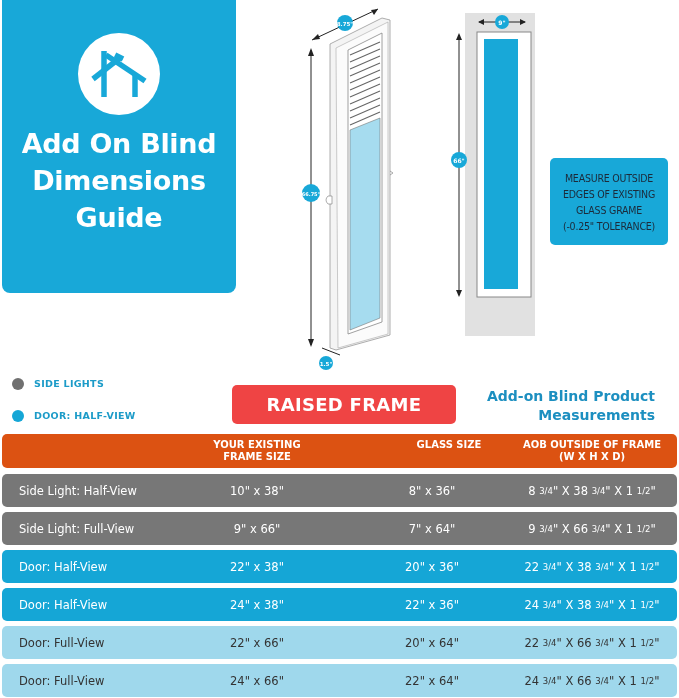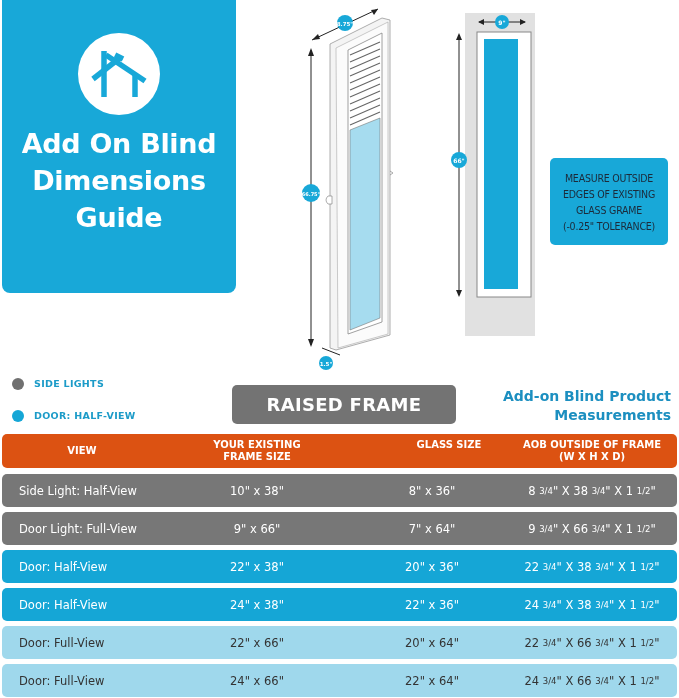--- a/index.html
+++ b/index.html
@@ -34,26 +34,26 @@
   }
 
   .legend { position: absolute; left: 12px; top: 360px; }
   .legend-title { color: #1c9bc8; font-weight: bold; font-size: 15px; letter-spacing: 0.3px; }
   .legend-item { display: flex; align-items: flex-start; margin-top: 18px; height: 14px; }
   .legend-dot { width: 12px; height: 12px; border-radius: 50%; margin-right: 10px; }
   .legend-label { color: #1c9bc8; font-weight: bold; font-size: 9.5px; letter-spacing: 0.3px; }
 
   .raised-frame {
     position: absolute; left: 232px; top: 385px; width: 224px; height: 39px;
-    background: #737373; border-radius: 5px; color: #ffffff;
+    background: #ef4444; border-radius: 5px; color: #ffffff;
     display: flex; align-items: center; justify-content: center;
     font-weight: bold; font-size: 18px; letter-spacing: 0.3px;
   }
   .product-title {
-    position: absolute; right: 8px; top: 387px; text-align: right;
+    position: absolute; right: 24px; top: 387px; text-align: right;
     color: #1c8fc0; font-size: 14px; line-height: 19px; font-weight: bold;
   }
 
   .table-header {
     position: absolute; left: 2px; top: 434px; width: 675px; height: 34px;
     background: #dc5212; border-radius: 5px; color: #ffffff;
     font-weight: bold; font-size: 10px; line-height: 12px;
   }
   .th { position: absolute; top: 0; height: 34px; display: flex; flex-direction: column; align-items: center; justify-content: center; text-align: center; }
   .th-view { left: 50px; width: 60px; }
@@ -185,23 +185,20 @@
 </div>
 
 <div class="raised-frame">RAISED FRAME</div>
 
 <div class="product-title">
   <div>Add-on Blind Product</div>
   <div>Measurements</div>
 </div>
 
 <div class="table-header">
-  <div class="th th-view">
-      <span>VIEW</span>
-    </div>
   <div class="th th-frame">
     <span>YOUR EXISTING</span>
     <span>FRAME SIZE</span>
   </div>
   <div class="th th-glass">
       <span>GLASS SIZE</span>
     </div>
   <div class="th th-aob">
     <span>AOB OUTSIDE OF FRAME</span>
     <span>(W X H X D)</span>
@@ -211,21 +208,21 @@
 <div class="row row-gray" style="top:474px">
   <div class="cell cell-view">Side Light: Half-View</div>
   <div class="cell cell-frame">10" x 38"</div>
   <div class="cell cell-glass">8" x 36"</div>
   <div class="cell cell-aob">
     <span>8</span>&nbsp;<span class="frac">3/4</span><span>" X 38</span>&nbsp;<span class="frac">3/4</span><span>" X 1</span>&nbsp;<span class="frac">1/2</span><span>"</span>
   </div>
 </div>
 
 <div class="row row-gray" style="top:512px">
-  <div class="cell cell-view">Door Light: Full-View</div>
+  <div class="cell cell-view">Side Light: Full-View</div>
   <div class="cell cell-frame">9" x 66"</div>
   <div class="cell cell-glass">7" x 64"</div>
   <div class="cell cell-aob">
     <span>9</span>&nbsp;<span class="frac">3/4</span><span>" X 66</span>&nbsp;<span class="frac">3/4</span><span>" X 1</span>&nbsp;<span class="frac">1/2</span><span>"</span>
   </div>
 </div>
 
 <div class="row row-blue" style="top:550px">
   <div class="cell cell-view">Door: Half-View</div>
   <div class="cell cell-frame">22" x 38"</div>

